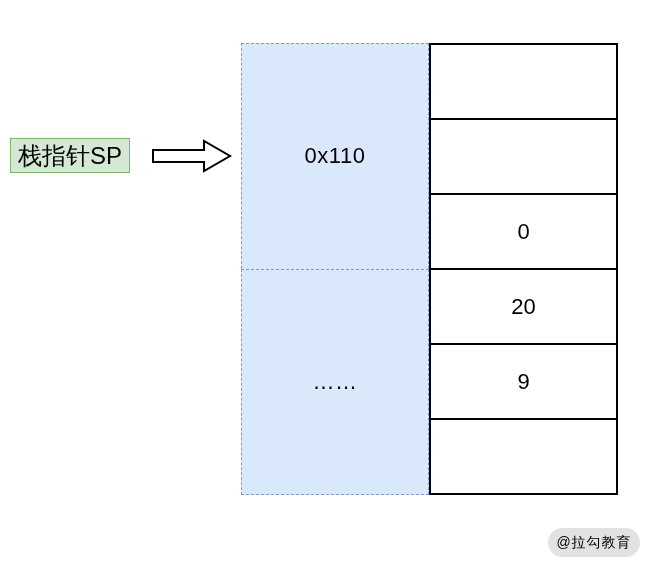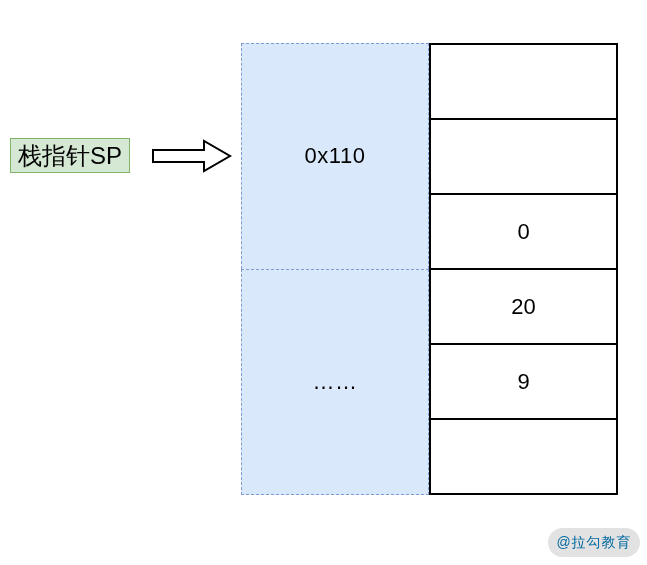--- a/index.html
+++ b/index.html
@@ -90,21 +90,21 @@
 
   
   .watermark {
     position: absolute;
     left: 548px;
     top: 528px;
     width: 92px;
     height: 29px;
     background: #e2e2e2;
     border-radius: 15px;
-    color: #0369a1;
+    color: #000000;
     font-size: 14px;
     display: flex;
     align-items: center;
     justify-content: center;
     letter-spacing: 1px;
   }
 </style>
 </head>
 <body>
 

